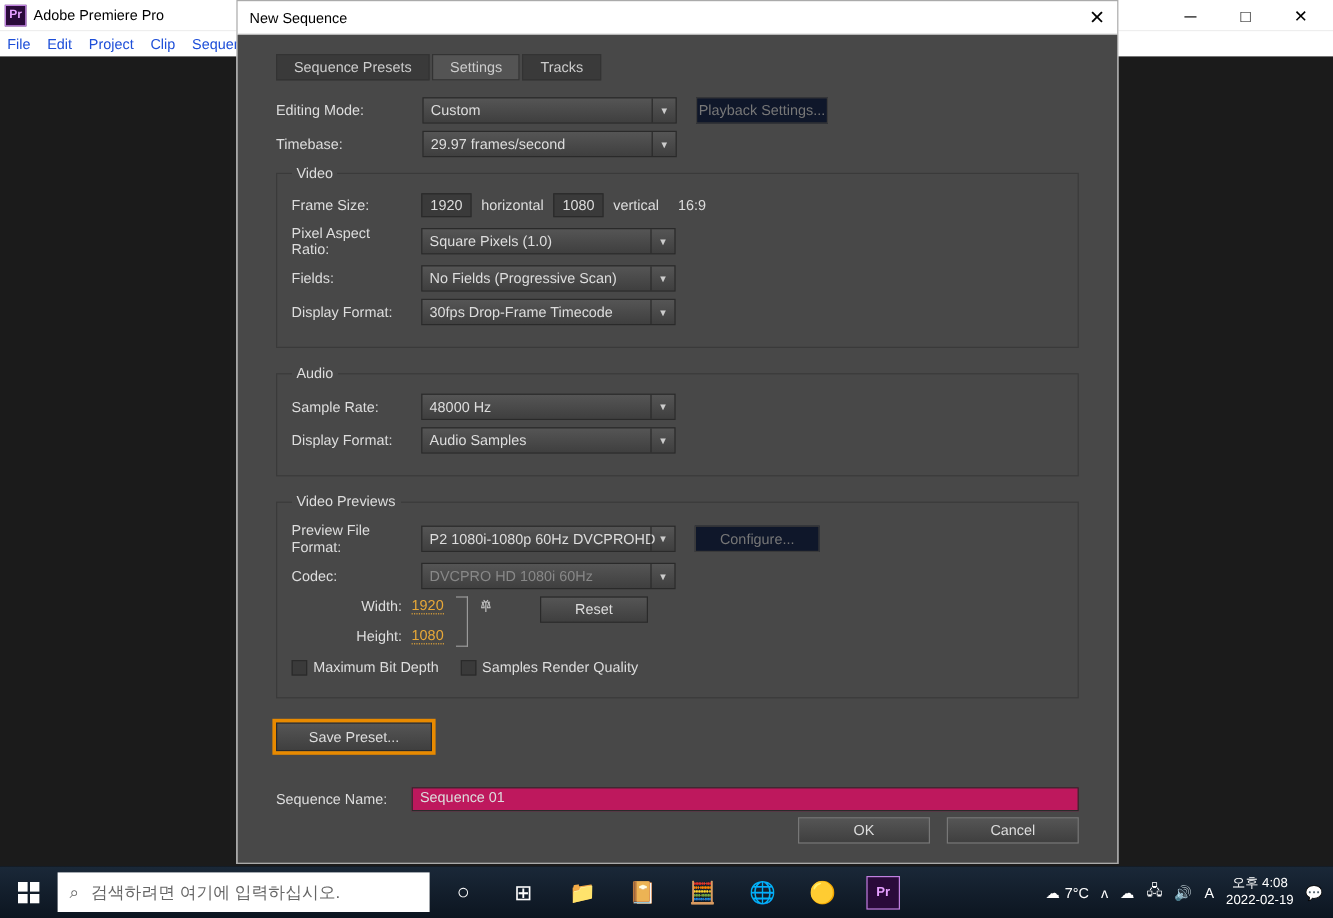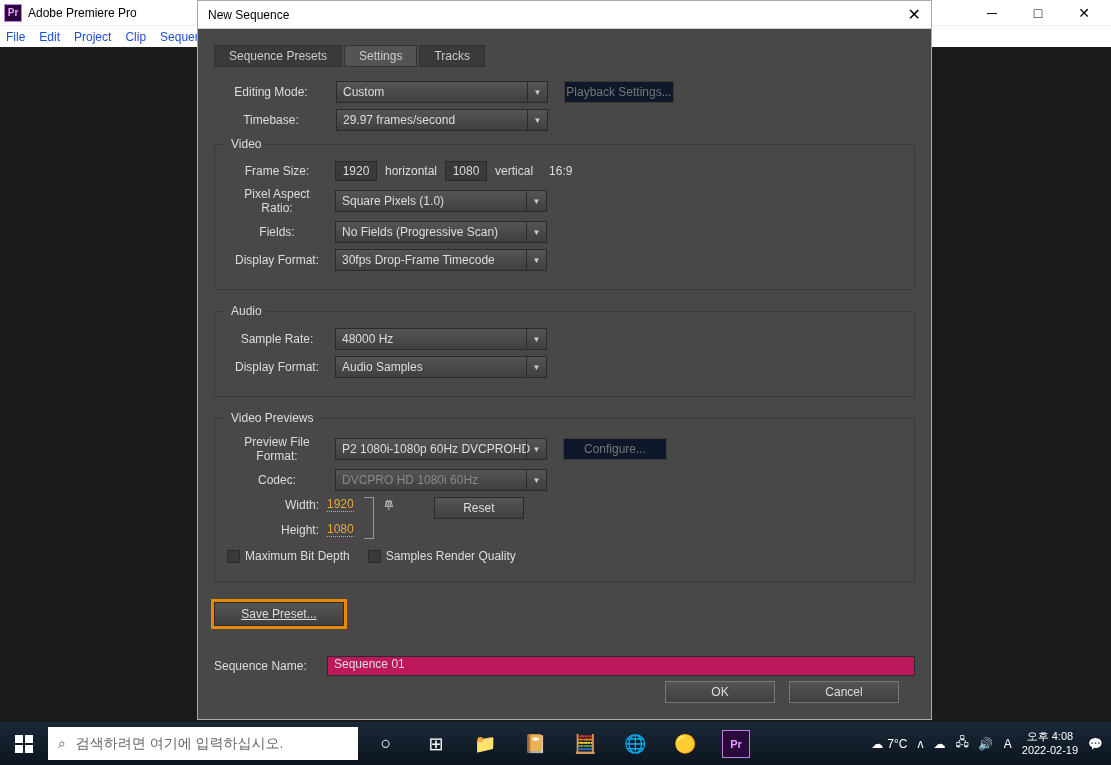--- a/index.html
+++ b/index.html
@@ -13,45 +13,45 @@
 .win-controls { display: flex; }
 .win-btn { width: 46px; height: 25px; display: flex; align-items: center; justify-content: center; color: #000; font-size: 14px; }
 .app-menubar { height: 22px; background: #fff; display: flex; align-items: center; padding: 0 6px; gap: 14px; border-top: 1px solid #eee; }
 .app-menubar span { font-size: 12px; color: #1d4ed8; }
 
 
 .dialog { position: absolute; left: 197px; top: 0; width: 735px; height: 720px; background: #fff; border: 1px solid #aaa; }
 .dlg-title { height: 28px; display: flex; align-items: center; padding: 0 10px; border-bottom: 1px solid #ccc; }
 .dlg-title-text { font-size: 12px; flex: 1; }
 .dlg-close { font-size: 16px; cursor: pointer; }
-.dlg-body { background: #484848; width: 100%; height: calc(100% - 28px); padding: 16px 16px; color: #ccc; position: relative; }
+.dlg-body { background: #484848; width: 100%; height: calc(100% - 28px); padding: 16px 32px; color: #ccc; position: relative; }
 
 
 .tabs { display: flex; gap: 2px; margin-bottom: 14px; }
 .tab { padding: 3px 14px; font-size: 12px; background: #3a3a3a; color: #ccc; border: 1px solid #333; }
 .tab.active { background: #545454; }
 
 
 .row { display: flex; align-items: center; margin-bottom: 6px; }
-.lbl { width: 122px; text-align: center; font-size: 12px; color: #ddd; padding-right: 8px; }
+.lbl { width: 122px; text-align: left; font-size: 12px; color: #ddd; padding-right: 8px; }
 .dropdown { width: 212px; height: 22px; background: linear-gradient(#555,#3f3f3f); border: 1px solid #2a2a2a; display: flex; align-items: center; padding: 0 6px; font-size: 12px; color: #ddd; position: relative; }
 .dropdown .arrow { position: absolute; right: 0; top: 0; width: 20px; height: 20px; border-left: 1px solid #2a2a2a; display: flex; align-items: center; justify-content: center; font-size: 8px; color: #ccc; }
 .dropdown.disabled .val { color: #888; }
 .ghost-btn { width: 110px; height: 22px; background: #0f172a; color: #777; font-size: 12px; display: flex; align-items: center; justify-content: center; border: 1px solid #3a3a3a; margin-left: 16px; }
 .numbox { width: 42px; height: 20px; background: #3a3a3a; border: 1px solid #2a2a2a; color: #ddd; font-size: 12px; text-align: center; line-height: 18px; }
 .txt { font-size: 12px; color: #ddd; padding: 0 8px; }
 .linkval { color: #e8a838; font-size: 12px; border-bottom: 1px dotted #e8a838; }
 
 fieldset { border: 1px solid #3a3a3a; padding: 10px 12px 12px 12px; margin-bottom: 14px; }
 legend { font-size: 12px; color: #ddd; padding: 0 4px; }
 
 .chk { width: 13px; height: 13px; border: 1px solid #2a2a2a; background: #3a3a3a; margin-right: 5px; }
 .btn { width: 90px; height: 22px; background: linear-gradient(#555,#3f3f3f); border: 1px solid #2a2a2a; color: #ddd; font-size: 12px; display: flex; align-items: center; justify-content: center; }
 
-.save-preset { width: 130px; height: 24px; background: linear-gradient(#555,#3f3f3f); border: 1px solid #2a2a2a; color: #ddd; font-size: 12px; display: flex; align-items: center; justify-content: center; outline: 3px solid #e88a00; text-decoration: underline; }
+.save-preset { width: 130px; height: 24px; background: linear-gradient(#555,#3f3f3f); border: 1px solid #2a2a2a; color: #ddd; font-size: 12px; display: flex; align-items: center; justify-content: center; outline: 3px solid #e88a00; }
 
 .seq-name-row { display: flex; align-items: center; margin-top: 30px; }
 .seq-name-lbl { font-size: 12px; color: #ddd; width: 113px; }
 .seq-name-input { flex: 1; height: 20px; background: #be185d; border: 1px solid #2a2a2a; color: #ddd; font-size: 12px; padding: 0 6px; }
 
 .dlg-buttons { position: absolute; bottom: 16px; right: 32px; display: flex; gap: 14px; }
 .dlg-buttons .btn { width: 110px; border: 1px solid #777; }
 
 
 .taskbar { position: absolute; left: 0; bottom: 0; width: 1111px; height: 43px; background: linear-gradient(#1a2838,#0c1520); display: flex; align-items: center; color: #fff; }

